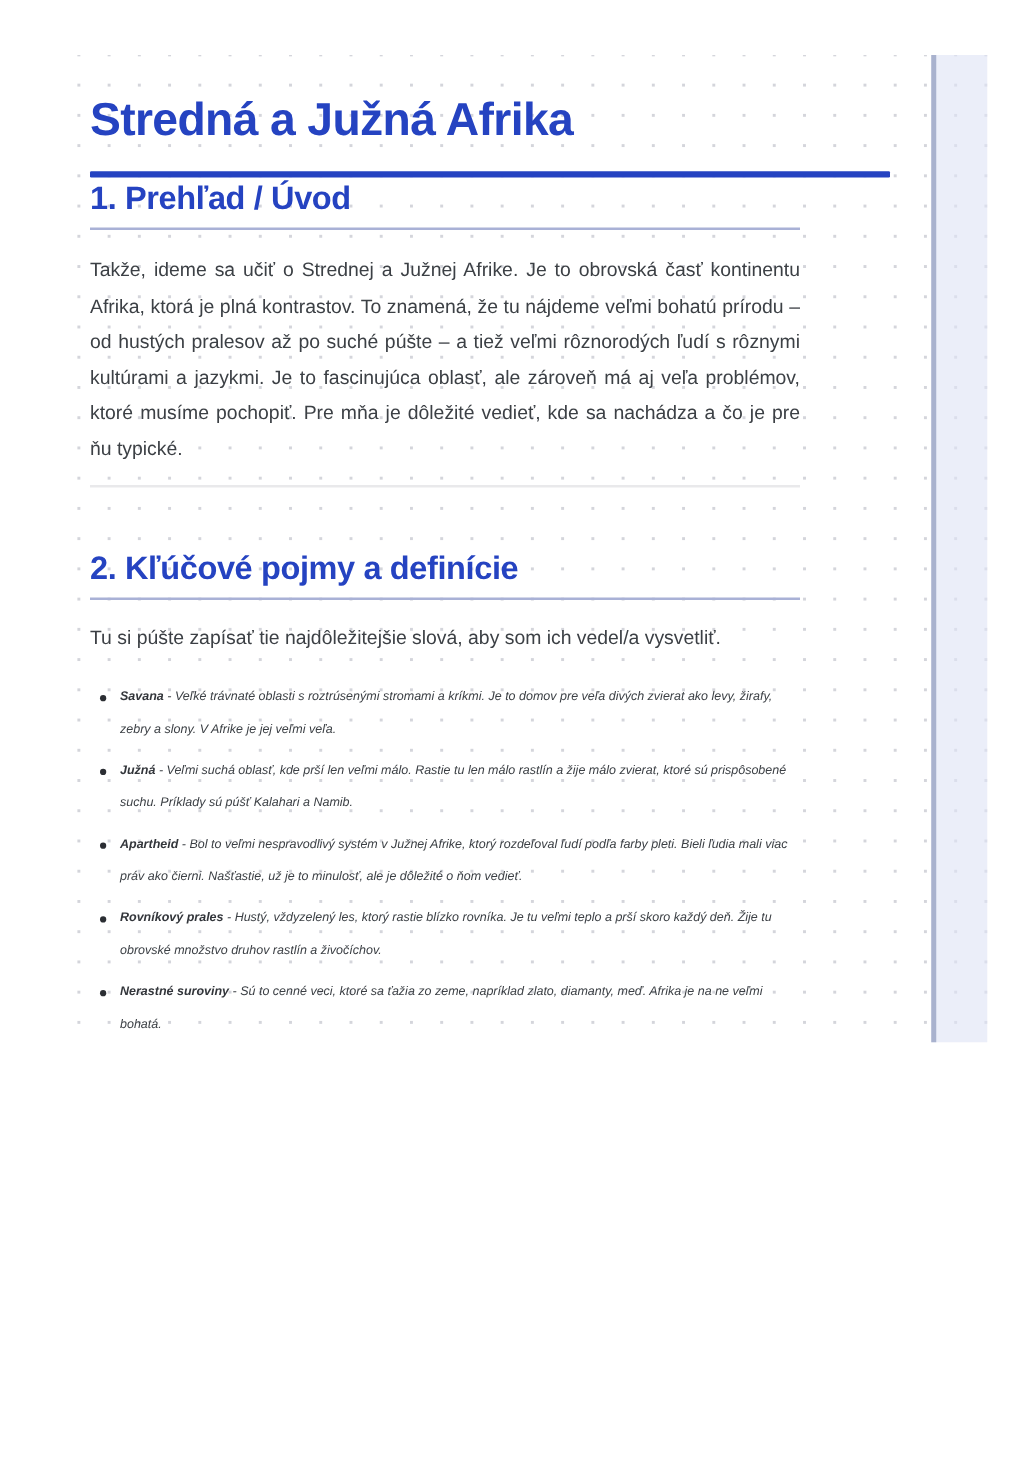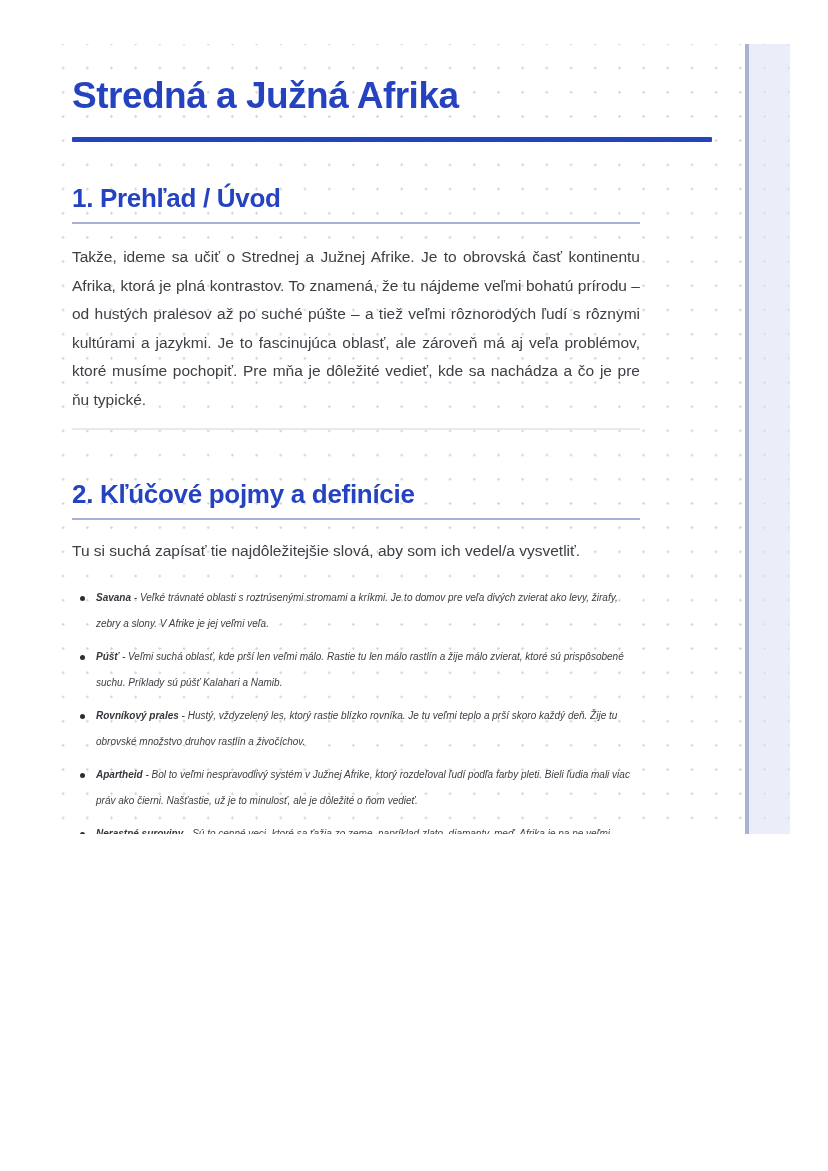--- a/index.html
+++ b/index.html
@@ -64,21 +64,21 @@
     line-height: 32px;
     font-weight: bold;
     letter-spacing: -0.3px;
     color: #2543c1;
   }
   .heading-underline {
     height: 2px;
     margin-top: 8px;
     background: #a9b1d6;
   }
-  .mt-s1 { margin-top: 40px; }
+  .mt-s1 { }
   .mt-s2 { margin-top: 48px; }
   .mt-s3 { margin-top: 34px; }
   .body-paragraph {
     margin: 19px 0 0 0;
     font-size: 15.5px;
     line-height: 28.5px;
     color: #3c4045;
     text-align: justify;
   }
   .section-divider {
@@ -145,38 +145,38 @@
       <div class="title-rule"></div>
 
       <h2 class="section-heading mt-s1">1. Prehľad / Úvod</h2>
       <div class="heading-underline"></div>
       <p class="body-paragraph">Takže, ideme sa učiť o Strednej a Južnej Afrike. Je to obrovská časť kontinentu Afrika, ktorá je plná kontrastov. To znamená, že tu nájdeme veľmi bohatú prírodu – od hustých pralesov až po suché púšte – a tiež veľmi rôznorodých ľudí s rôznymi kultúrami a jazykmi. Je to fascinujúca oblasť, ale zároveň má aj veľa problémov, ktoré musíme pochopiť. Pre mňa je dôležité vedieť, kde sa nachádza a čo je pre ňu typické.</p>
 
       <hr class="section-divider">
 
       <h2 class="section-heading mt-s2">2. Kľúčové pojmy a definície</h2>
       <div class="heading-underline"></div>
-      <p class="intro-line">Tu si suchá zapísať tie najdôležitejšie slová, aby som ich vedel/a vysvetliť.</p>
+      <p class="intro-line">Tu si púšte zapísať tie najdôležitejšie slová, aby som ich vedel/a vysvetliť.</p>
 
       <ul class="term-list">
         <li class="term-item">
           <span class="term-name">Savana</span>
           <span class="term-def">- Veľké trávnaté oblasti s roztrúsenými stromami a kríkmi. Je to domov pre veľa divých zvierat ako levy, žirafy, zebry a slony. V Afrike je jej veľmi veľa.</span>
         </li>
         <li class="term-item">
-          <span class="term-name">Púšť</span>
+          <span class="term-name">Južná</span>
           <span class="term-def">- Veľmi suchá oblasť, kde prší len veľmi málo. Rastie tu len málo rastlín a žije málo zvierat, ktoré sú prispôsobené suchu. Príklady sú púšť Kalahari a Namib.</span>
+        </li>
+        <li class="term-item">
+          <span class="term-name">Apartheid</span>
+          <span class="term-def">- Bol to veľmi nespravodlivý systém v Južnej Afrike, ktorý rozdeľoval ľudí podľa farby pleti. Bieli ľudia mali viac práv ako čierni. Našťastie, už je to minulosť, ale je dôležité o ňom vedieť.</span>
         </li>
         <li class="term-item">
           <span class="term-name">Rovníkový prales</span>
           <span class="term-def">- Hustý, vždyzelený les, ktorý rastie blízko rovníka. Je tu veľmi teplo a prší skoro každý deň. Žije tu obrovské množstvo druhov rastlín a živočíchov.</span>
-        </li>
-        <li class="term-item">
-          <span class="term-name">Apartheid</span>
-          <span class="term-def">- Bol to veľmi nespravodlivý systém v Južnej Afrike, ktorý rozdeľoval ľudí podľa farby pleti. Bieli ľudia mali viac práv ako čierni. Našťastie, už je to minulosť, ale je dôležité o ňom vedieť.</span>
         </li>
         <li class="term-item">
           <span class="term-name">Nerastné suroviny</span>
           <span class="term-def">- Sú to cenné veci, ktoré sa ťažia zo zeme, napríklad zlato, diamanty, meď. Afrika je na ne veľmi bohatá.</span>
         </li>
       </ul>
 
       <hr class="section-divider">
 
       <h2 class="section-heading mt-s3">3. Podrobné vysvetlenie</h2>

